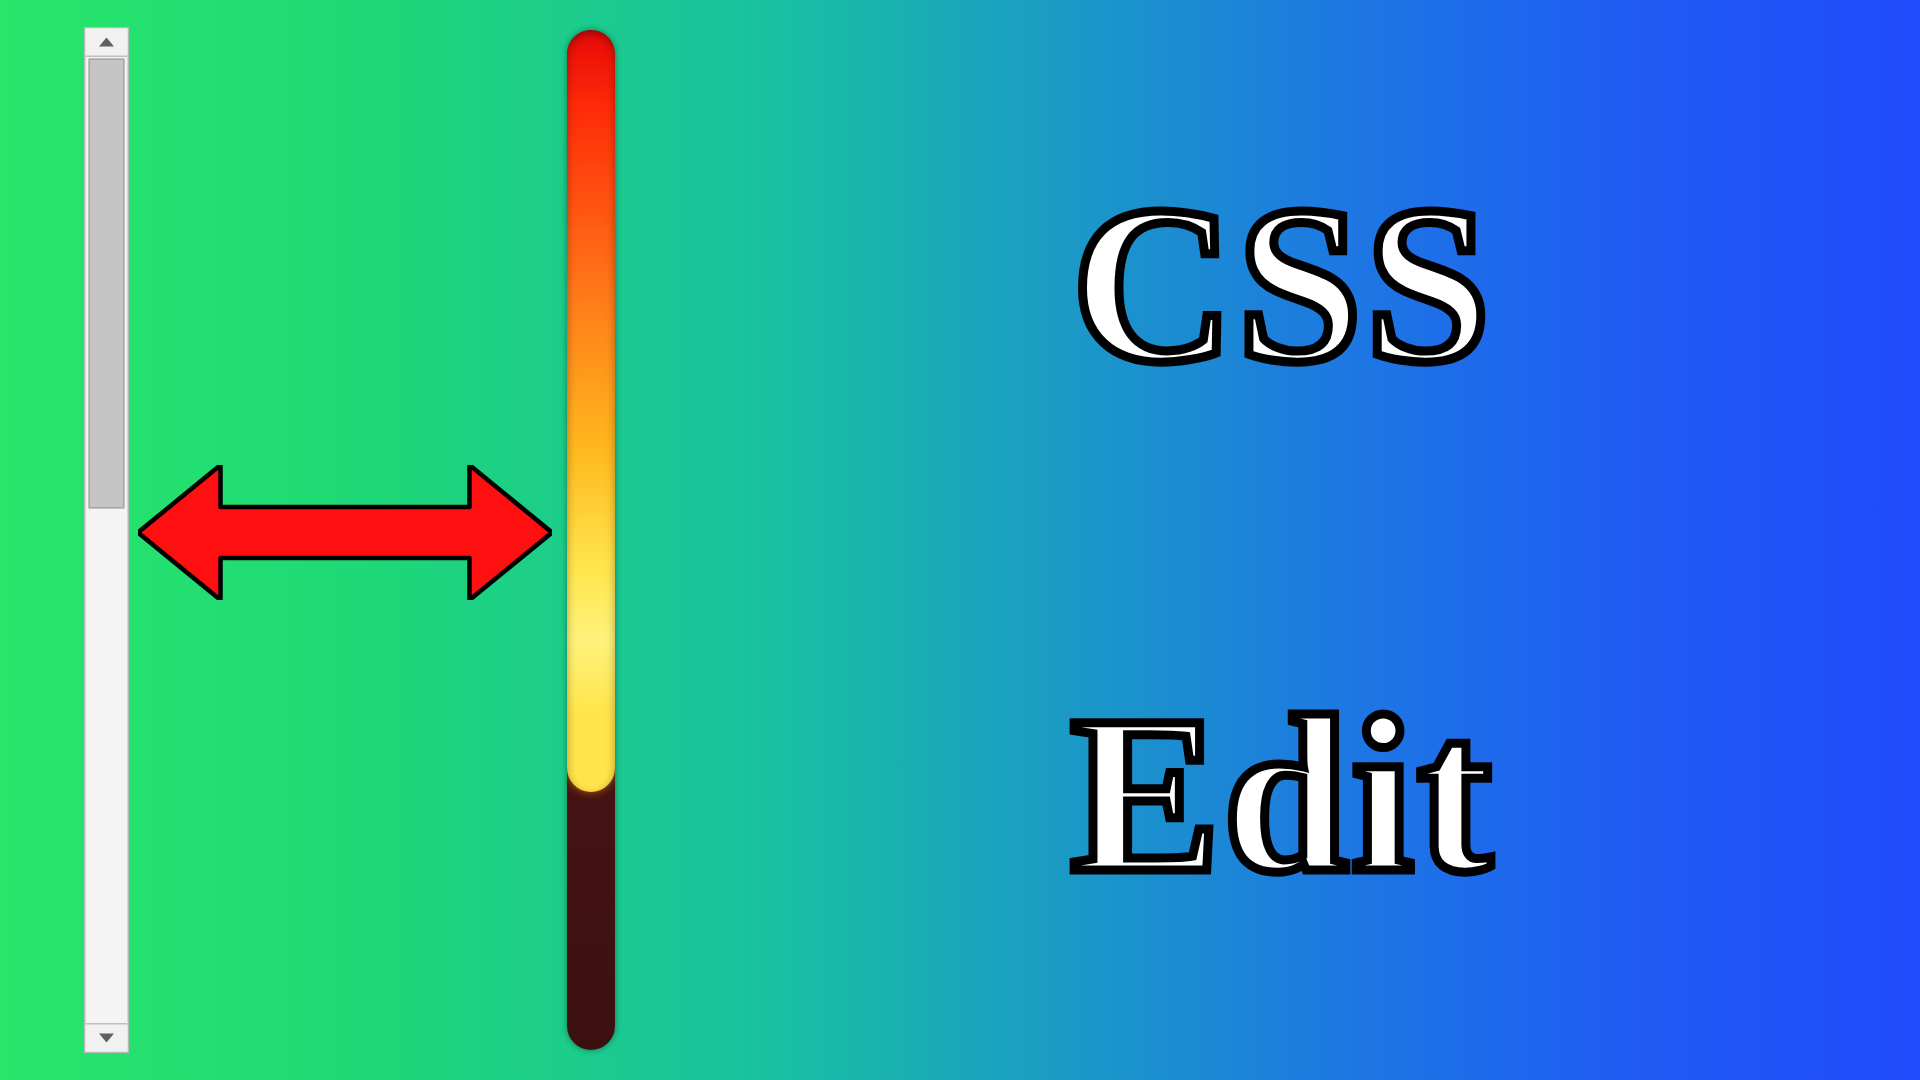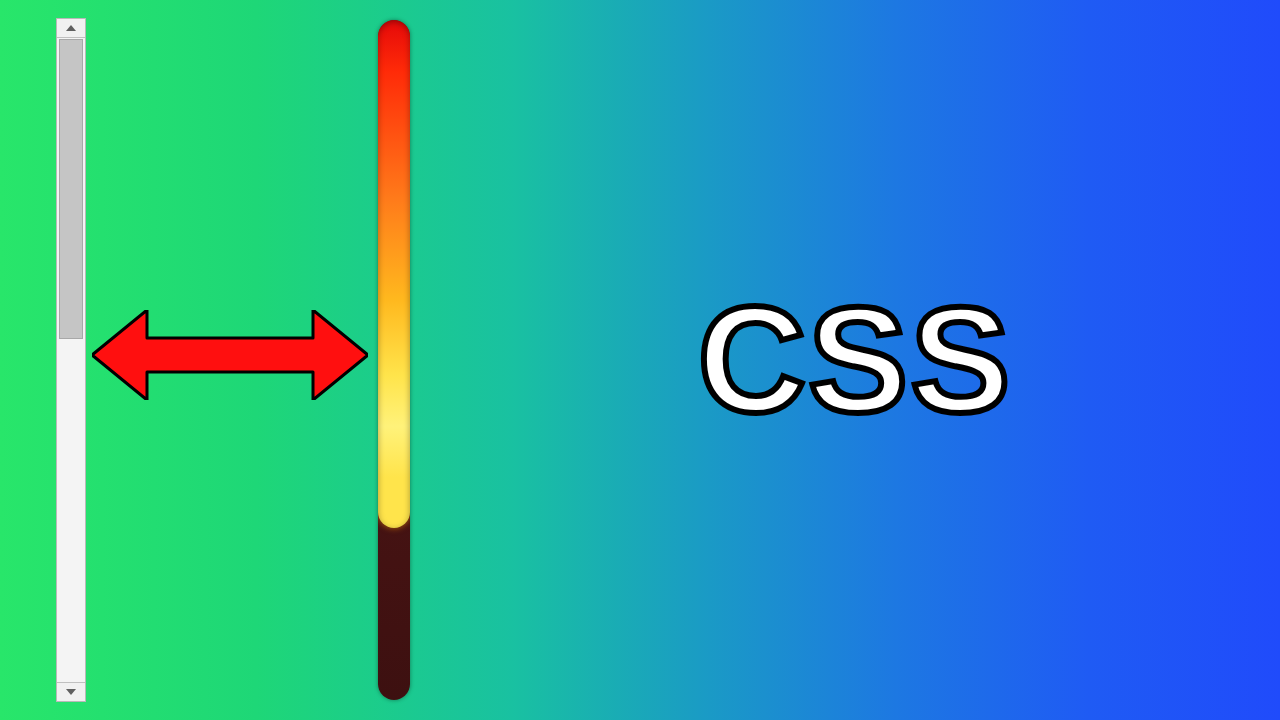--- a/index.html
+++ b/index.html
@@ -102,21 +102,21 @@
     padding: 20px 0;
     box-sizing: border-box;
   }
   .title-line {
     font-size: 150px;
     font-weight: 900;
     color: #ffffff;
     -webkit-text-stroke: 6px #000000;
     letter-spacing: 2px;
     line-height: 1;
-    font-family: Liberation Sans, sans-serif;
+    font-family: Liberation Serif, serif;
   }
 </style>
 </head>
 <body>
 
 <div class="default-scrollbar">
   <div class="arrow-btn top">
       <span></span>
     </div>
   <div class="thumb"></div>
@@ -128,13 +128,14 @@
 <div class="styled-scrollbar">
   <div class="thumb"></div>
 </div>
 
 <svg class="double-arrow" viewBox="0 0 276 90">
   <path d="M 0 45 L 55 0 L 55 28 L 221 28 L 221 0 L 276 45 L 221 90 L 221 62 L 55 62 L 55 90 Z" fill="#ff0f0f" stroke="#000000" stroke-width="3" stroke-linejoin="round"></path>
 </svg>
 
 <div class="title">
   <div class="title-line">CSS</div>
+  <div class="title-line">Edit</div>
 </div>
 
 </body></html>

